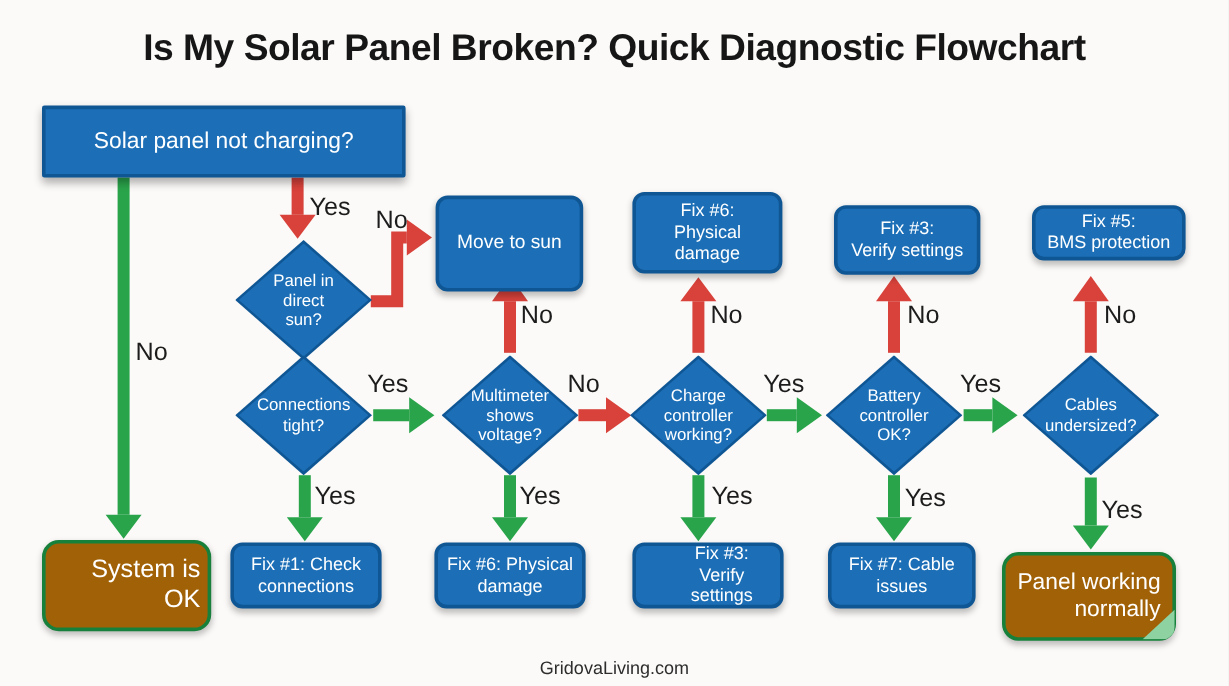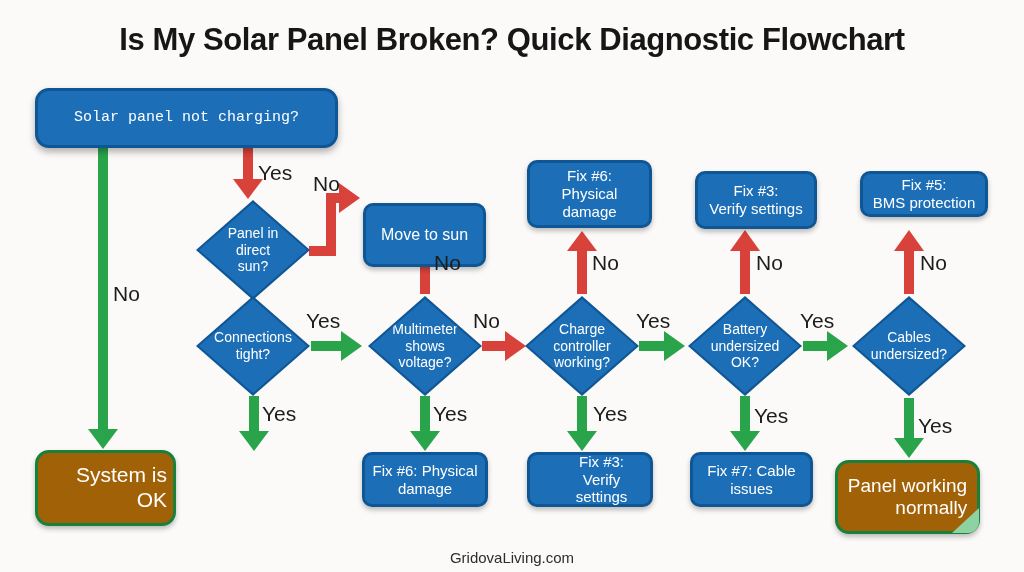--- a/index.html
+++ b/index.html
@@ -17,21 +17,21 @@
   .node{
     position:absolute;box-sizing:border-box;
     display:flex;align-items:center;justify-content:center;text-align:center;
     color:#fff;line-height:1.18;
   }
   .node span{white-space:pre-line;}
   .box{
     background:#1c6fb7;border:3px solid #0f5695;border-radius:10px;
     box-shadow:0 3px 5px rgba(0,0,0,.25);font-size:15px;padding:3px 6px;
   }
-  .start{border-radius:14px;font-size:15px;box-shadow:0 4px 7px rgba(0,0,0,.3);font-family:Liberation Mono, monospace;}
+  .start{border-radius:2px;font-size:19px;box-shadow:0 4px 7px rgba(0,0,0,.3);}
   .terminal{background:#a16207;border-color:#17813c;border-radius:14px;text-align:right;}
   .system-ok{font-size:21px;}
   .panel-working{font-size:19px;}
   .diamond{
     position:absolute;width:114px;height:100px;
     clip-path:polygon(50% 0,100% 50%,50% 100%,0 50%);
     background:#0f5695;
     filter:drop-shadow(2px 3px 2px rgba(0,0,0,.22));
   }
   .diamond-inner{
@@ -130,40 +130,44 @@
     <g>
       <line x1="909" y1="294" x2="909" y2="251" stroke="#d8423b" stroke-width="10"></line>
       <polygon points="894,251 924,251 909,230" fill="#d8423b"></polygon>
     </g>
   </svg>
 
   <div class="node box start" style="left:35px;top:88px;width:303px;height:60px;">
     <span>Solar panel not charging?</span>
   </div>
 
-  <div class="node box" style="left:363px;top:163px;width:123px;height:64px;font-size:16px;margin-top:40px;">
+  <div class="node box" style="left:363px;top:163px;width:123px;height:80px;font-size:16px;">
     <span>Move to sun</span>
   </div>
 
   <div class="node box" style="left:527px;top:160px;width:125px;height:68px;">
     <span>Fix #6:
 Physical
 damage</span>
   </div>
 
   <div class="node box" style="left:695px;top:171px;width:122px;height:58px;">
     <span>Fix #3:
 Verify settings</span>
   </div>
 
   <div class="node box" style="left:860px;top:171px;width:128px;height:46px;">
     <span>Fix #5:
 BMS protection</span>
   </div>
 
+  <div class="node box" style="left:192px;top:452px;width:126px;height:55px;">
+    <span>Fix #1: Check
+connections</span>
+  </div>
 
   <div class="node box" style="left:362px;top:452px;width:126px;height:55px;">
     <span>Fix #6: Physical
 damage</span>
   </div>
 
   <div class="node box" style="left:527px;top:452px;width:126px;height:55px;padding-left:29px;">
     <span>Fix #3: Verify
 settings</span>
   </div>
@@ -210,21 +214,21 @@
     <div class="diamond-inner">
       <span>Charge
 controller
 working?</span>
     </div>
   </div>
 
   <div class="diamond" style="left:688px;top:296px;">
     <div class="diamond-inner">
       <span>Battery
-undersized
+controller
 OK?</span>
     </div>
   </div>
 
   <div class="diamond" style="left:852px;top:296px;">
     <div class="diamond-inner">
       <span>Cables
 undersized?</span>
     </div>
   </div>

